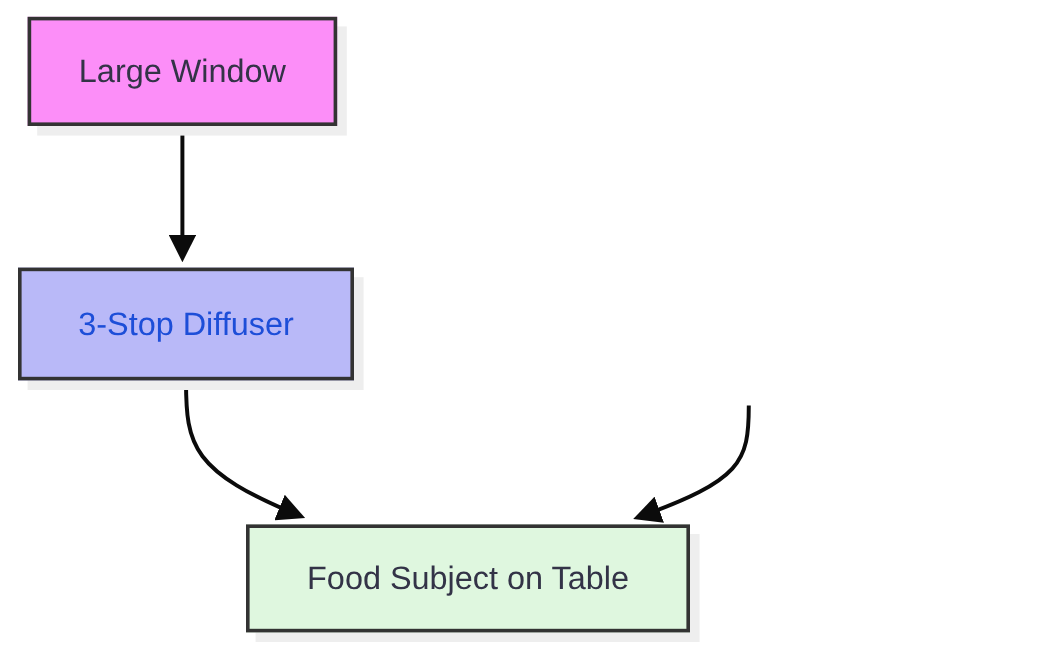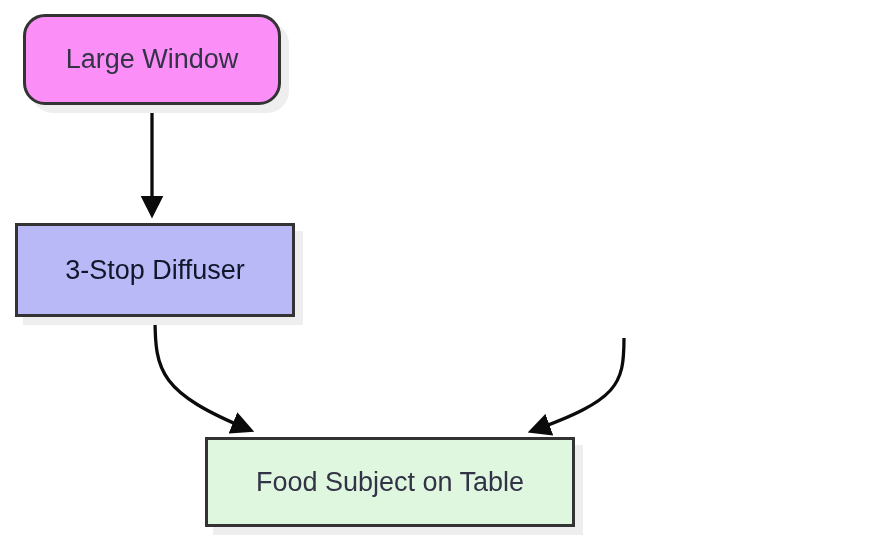--- a/index.html
+++ b/index.html
@@ -24,21 +24,21 @@
     align-items: center;
     justify-content: center;
     text-align: center;
     font-size: 27px;
     line-height: 1.5;
     color: #333347;
   }
   .node .label {
     display: inline-block;
   }
-  .node-large-window   { left: 23px;  top: 14px;  width: 258px; height: 91px; border-radius: 22px;  }
+  .node-large-window   { left: 23px;  top: 14px;  width: 258px; height: 91px;  }
   .node-diffuser       { left: 15px;  top: 223px; width: 280px; height: 94px;  }
   .node-card           { left: 392px; top: 203px; width: 465px; height: 135px; }
   .node-card .label    { width: 360px; }
   .node-food           { left: 205px; top: 437px; width: 370px; height: 90px;  }
   .edges-layer {
     position: absolute;
     left: 0;
     top: 0;
     width: 873px;
     height: 544px;
@@ -62,21 +62,21 @@
     </defs>
     <path class="edge" d="M152,105 L152,214" marker-end="url(#arrowhead)" stroke="#0b0b0b"></path>
     <path class="edge" d="M155,317 C155,372 160,393 250,430" marker-end="url(#arrowhead)" stroke="#0b0b0b"></path>
     <path class="edge" d="M624,338 C624,385 618,400 532,431" marker-end="url(#arrowhead)" stroke="#0b0b0b"></path>
   </svg>
 
   <div class="node node-large-window" style="background-color: rgb(252, 142, 248); border-color: rgb(51, 51, 51); color: rgb(51, 51, 71);">
     <span class="label">Large Window</span>
   </div>
 
-  <div class="node node-diffuser" style="background-color: rgb(185, 185, 248); border-color: rgb(51, 51, 51); color: #0f172a;">
+  <div class="node node-diffuser" style="background-color: rgb(185, 185, 248); border-color: rgb(51, 51, 51); color: #1d4ed8;">
     <span class="label">3-Stop Diffuser</span>
   </div>
 
 
   <div class="node node-food" style="background-color: rgb(223, 247, 223); border-color: rgb(51, 51, 51); color: rgb(51, 51, 71);">
     <span class="label">Food Subject on Table</span>
   </div>
 
 </div>
 

